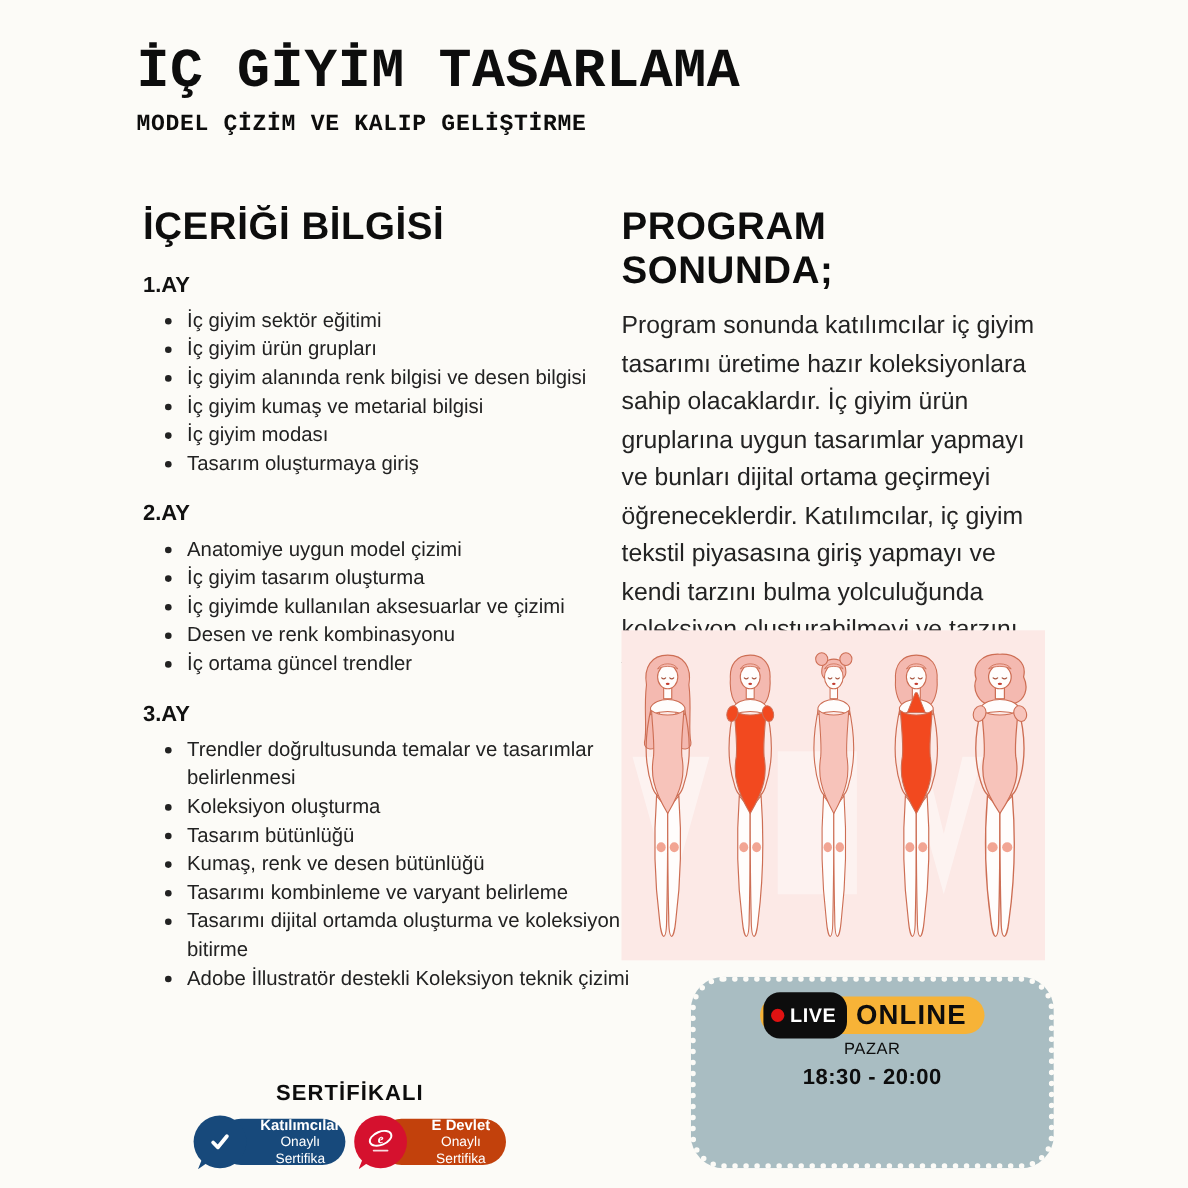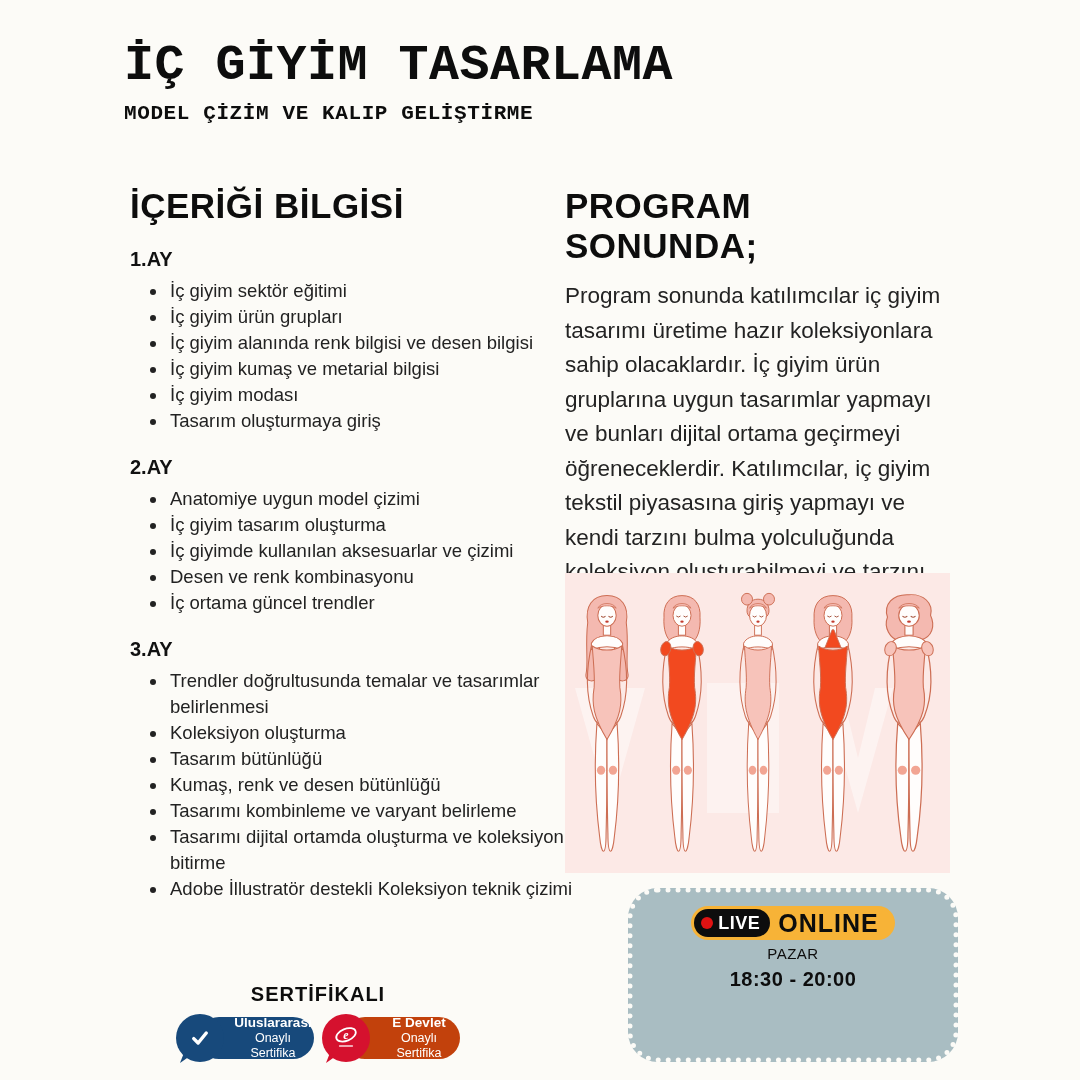--- a/index.html
+++ b/index.html
@@ -31,21 +31,21 @@
   .figures svg { width:72px; height:284px; transform-origin:50% 100%; }
 
   
   .schedule-box { position:absolute; left:628px; top:888px; width:330px; height:174px;
     background:#a9bdc2; border:5px dotted #fcfbf7; border-radius:30px;
     display:flex; flex-direction:column; align-items:center; }
   .level-pill { margin-top:17px; background:#fffdf0; color:#0d0d0d; font-weight:bold;
     font-size:17px; letter-spacing:0.4px; padding:5px 13px; border-radius:7px; }
   .live-badge { margin-top:13px; background:#f7b337; border-radius:17px; height:34px;
     display:flex; align-items:center; padding:0 3px; }
-  .live-pill { background:#0d0d0d; border-radius:15px; height:28px; display:flex; align-items:center;
+  .live-pill { background:#0d0d0d; border-radius:15px; height:42px; display:flex; align-items:center;
     padding:0 10px 0 7px; }
   .live-dot { width:12px; height:12px; border-radius:50%; background:#e01212; margin-right:5px; }
   .live-text { color:#fff; font-weight:bold; font-size:18px; letter-spacing:0.5px; }
   .online-text { color:#0d0d0d; font-weight:bold; font-size:25px; letter-spacing:1px; margin:0 13px 0 8px; }
   .sched-day { margin-top:5px; font-size:15px; font-weight:normal; color:#0d0d0d; letter-spacing:0.5px; }
   .sched-time { margin-top:6px; font-size:20px; font-weight:bold; color:#0d0d0d; letter-spacing:0.5px; }
 
   
   .cert { position:absolute; left:158px; top:983px; width:320px; text-align:center; }
   .cert-heading { font-size:20px; font-weight:bold; color:#0d0d0d; letter-spacing:1px; }
@@ -232,21 +232,21 @@
     <div class="cert-heading">SERTİFİKALI</div>
     <div class="badges">
 
       <div class="badge">
         <div class="badge-circle" style="background:#17497b;">
           <svg width="30" height="30" viewBox="0 0 48 48">
             <polyline points="14,25 21,32 34,16" fill="none" stroke="#ffffff" stroke-width="5.5" stroke-linecap="round" stroke-linejoin="round"></polyline>
           </svg>
         </div>
         <div class="badge-pill" style="background:#17497b;">
-          <span class="badge-line1">Uluslararası</span>
+          <span class="badge-line1">Katılımcılar</span>
           <span class="badge-line2">Onaylı Sertifika</span>
         </div>
       </div>
 
       <div class="badge">
         <div class="badge-circle" style="background:#d5112e;">
           <svg width="38" height="38" viewBox="0 0 48 48">
             <ellipse cx="24" cy="20" rx="13" ry="7.5" fill="none" stroke="#ffffff" stroke-width="2.2" transform="rotate(-22 24 20)"></ellipse>
             <text x="24" y="25" text-anchor="middle" font-size="15" font-weight="bold" font-style="italic" fill="#ffffff" font-family="Liberation Serif, serif">e</text>
             <rect x="15" y="33" width="18" height="2" rx="1" fill="#ffffff" opacity="0.85"></rect>

